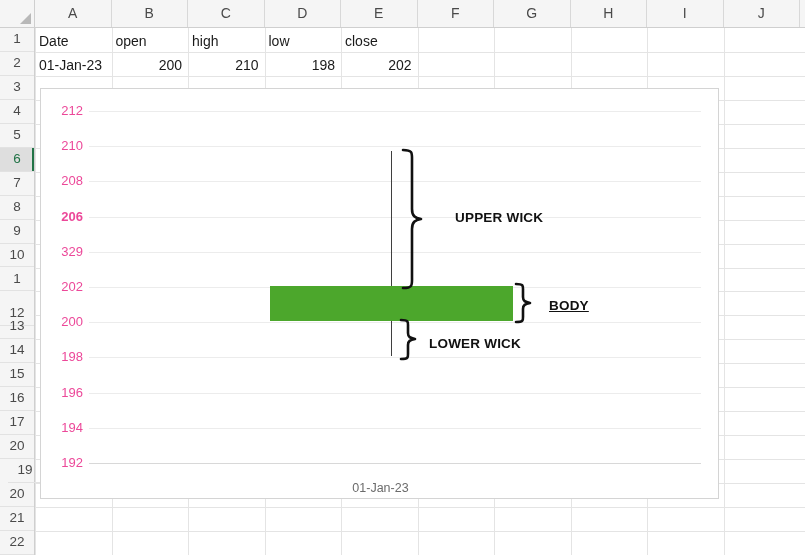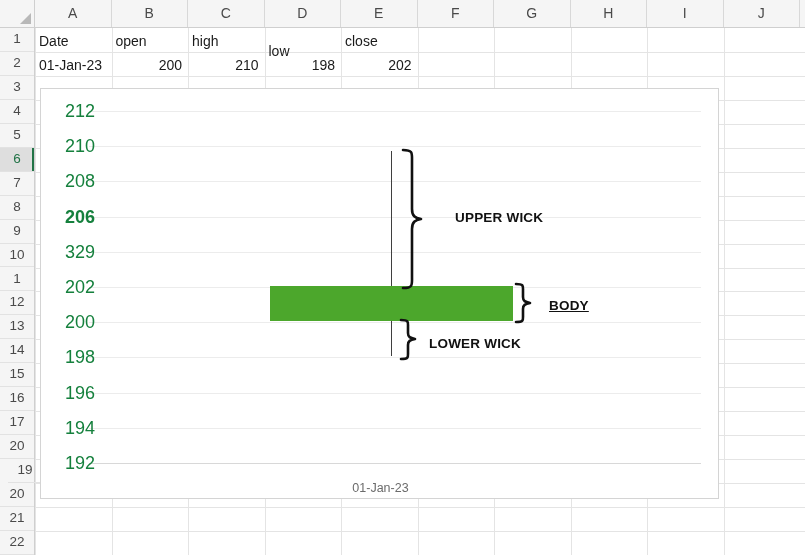--- a/index.html
+++ b/index.html
@@ -147,25 +147,25 @@
     left: 48px;
     width: 612px;
     height: 1px;
     background: #ececec;
   }
   .gridline.axis-base {
     background: #d8d8d8;
   }
   .ytick {
     position: absolute;
-    left: 12px;
+    left: 0;
     width: 42px;
     text-align: right;
-    font-size: 18px;
-    color: #15803d;
+    font-size: 13px;
+    color: #ec4899;
     line-height: 12px;
   }
   .xlabel {
     position: absolute;
     left: 0;
     width: 679px;
     text-align: center;
     font-size: 12.5px;
     color: #6b6b6b;
   }
@@ -226,21 +226,21 @@
         <div class="row-head" style="top: 23.95px; height: 23.95px; line-height: 22.95px;">2</div>
         <div class="row-head" style="top: 47.9px; height: 23.95px; line-height: 22.95px;">3</div>
         <div class="row-head" style="top: 71.85px; height: 23.95px; line-height: 22.95px;">4</div>
         <div class="row-head" style="top: 95.8px; height: 23.95px; line-height: 22.95px;">5</div>
         <div class="row-head active" style="top: 119.75px; height: 23.95px; line-height: 22.95px;">6<div class="active-bar"></div></div>
         <div class="row-head" style="top: 143.7px; height: 23.95px; line-height: 22.95px;">7</div>
         <div class="row-head" style="top: 167.65px; height: 23.95px; line-height: 22.95px;">8</div>
         <div class="row-head" style="top: 191.6px; height: 23.95px; line-height: 22.95px;">9</div>
         <div class="row-head" style="top: 215.55px; height: 23.95px; line-height: 22.95px;">10</div>
         <div class="row-head" style="top: 239.5px; height: 23.95px; line-height: 22.95px;">1</div>
-        <div class="row-head" style="top: 263px; height: 23.95px; line-height: 22.95px;">12</div>
+        <div class="row-head" style="top: 274px; height: 23.95px; line-height: 22.95px;">12</div>
         <div class="row-head" style="top: 287.4px; height: 23.95px; line-height: 22.95px;">13</div>
         <div class="row-head" style="top: 311.35px; height: 23.95px; line-height: 22.95px;">14</div>
         <div class="row-head" style="top: 335.3px; height: 23.95px; line-height: 22.95px;">15</div>
         <div class="row-head" style="top: 359.25px; height: 23.95px; line-height: 22.95px;">16</div>
         <div class="row-head" style="top: 383.2px; height: 23.95px; line-height: 22.95px;">17</div>
         <div class="row-head" style="top: 407.15px; height: 23.95px; line-height: 22.95px;">20</div>
         <div class="row-head" style="top: 431.1px; height: 23.95px; line-height: 22.95px; margin-left: 8px;">19</div>
         <div class="row-head" style="top: 455.05px; height: 23.95px; line-height: 22.95px;">20</div>
         <div class="row-head" style="top: 479px; height: 23.95px; line-height: 22.95px;">21</div>
         <div class="row-head" style="top: 502.95px; height: 23.95px; line-height: 22.95px;">22</div>
@@ -276,21 +276,21 @@
         <div class="hline" style="top: 383.2px;"></div>
         <div class="hline" style="top: 407.15px;"></div>
         <div class="hline" style="top: 431.1px;"></div>
         <div class="hline" style="top: 455.05px;"></div>
         <div class="hline" style="top: 479px;"></div>
         <div class="hline" style="top: 502.95px;"></div>
         <div class="hline" style="top: 526.9px;"></div>
         <div class="cell txt" style="left: 4px; top: 2px; width: 66.5px;">Date</div>
         <div class="cell txt" style="left: 80.5px; top: 2px; width: 66.5px;">open</div>
         <div class="cell txt" style="left: 157px; top: 2px; width: 66.5px;">high</div>
-        <div class="cell txt" style="left: 233.5px; top: 12px; width: 66.5px;">low</div>
+        <div class="cell txt" style="left: 233.5px; top: 2px; width: 66.5px;">low</div>
         <div class="cell txt" style="left: 310px; top: 2px; width: 66.5px;">close</div>
         <div class="cell txt" style="left: 4px; top: 25.95px; width: 66.5px;">01-Jan-23</div>
         <div class="cell num" style="left: 80.5px; top: 25.95px; width: 66.5px;">200</div>
         <div class="cell num" style="left: 157px; top: 25.95px; width: 66.5px;">210</div>
         <div class="cell num" style="left: 233.5px; top: 25.95px; width: 66.5px;">198</div>
         <div class="cell num" style="left: 310px; top: 25.95px; width: 66.5px;">202</div>
       </div>
   </div>
 
   <div class="chart">

